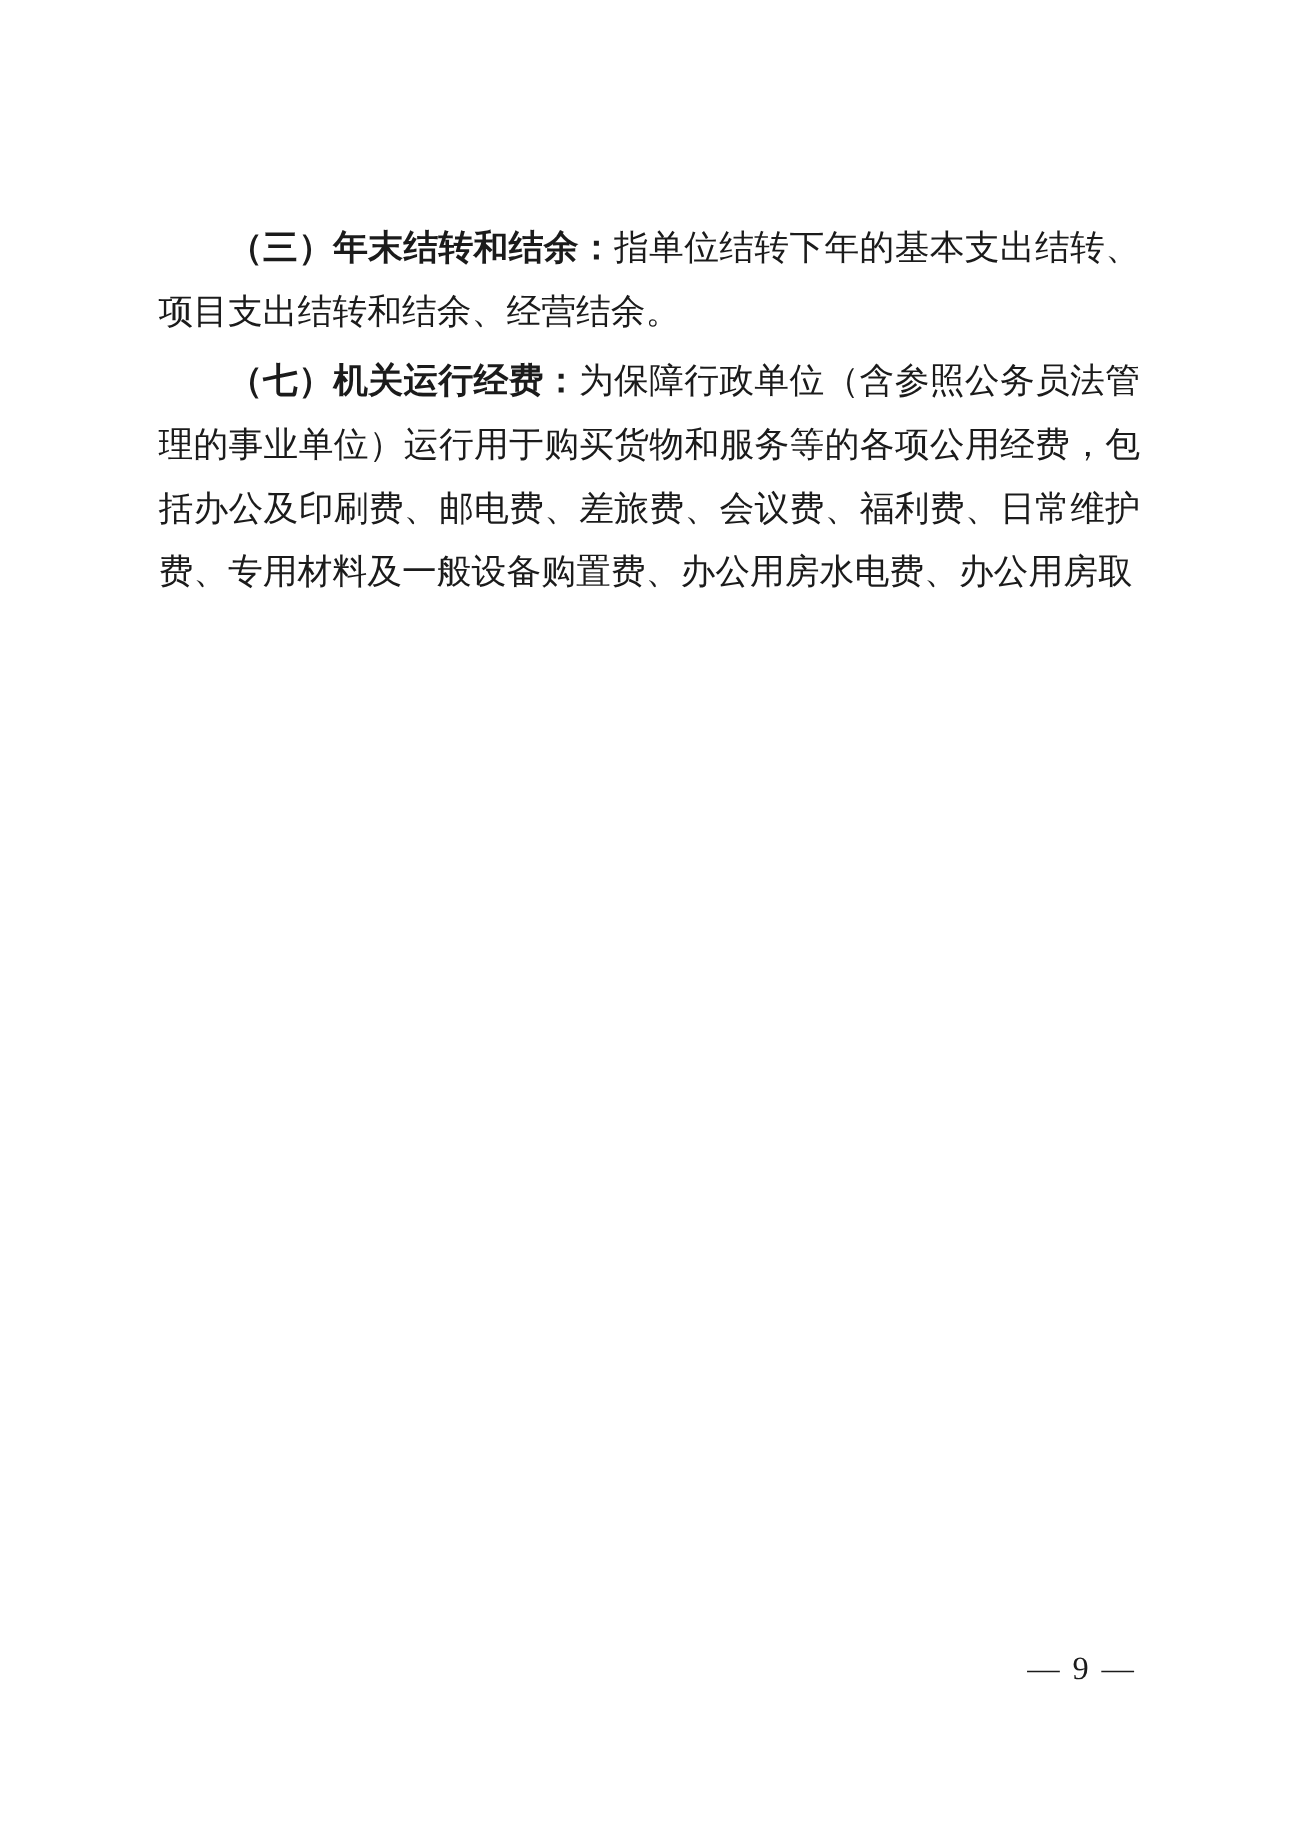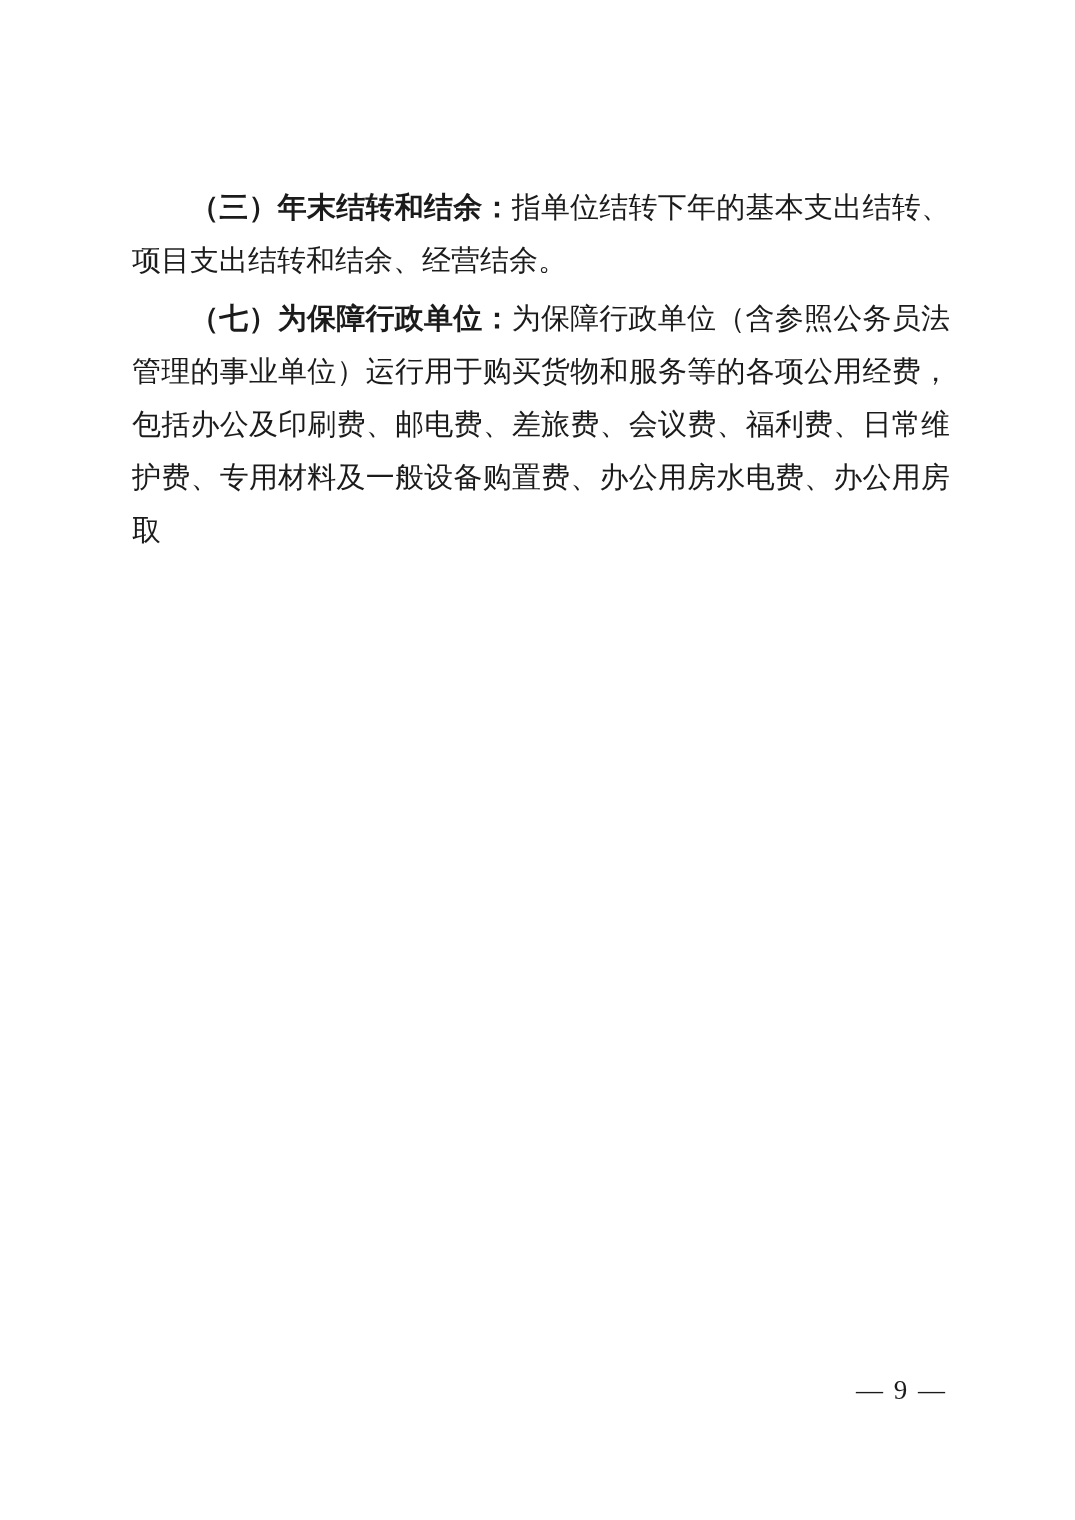--- a/index.html
+++ b/index.html
@@ -56,19 +56,19 @@
 
 <div class="page">
 
   <div class="content">
 
     <p class="para"><span class="label">（三）年末结转和结余：</span><span class="body-text">指单位结转下年的基本支出结转、项目支出结转和结余、经营结余。</span></p>
 
 
 
 
-    <p class="para"><span class="label">（七）为保障行政单位：</span><span class="body-text">为保障行政单位（含参照公务员法管理的事业单位）运行用于购买货物和服务等的各项公用经费，包括办公及印刷费、邮电费、差旅费、会议费、福利费、日常维护费、专用材料及一般设备购置费、办公用房水电费、办公用房取</span></p>
+    <p class="para"><span class="label">（七）机关运行经费：</span><span class="body-text">为保障行政单位（含参照公务员法管理的事业单位）运行用于购买货物和服务等的各项公用经费，包括办公及印刷费、邮电费、差旅费、会议费、福利费、日常维护费、专用材料及一般设备购置费、办公用房水电费、办公用房取</span></p>
 
   </div>
 
   <div class="footer"><span>— 9 —</span></div>
 
 </div>
 
 </body></html>

